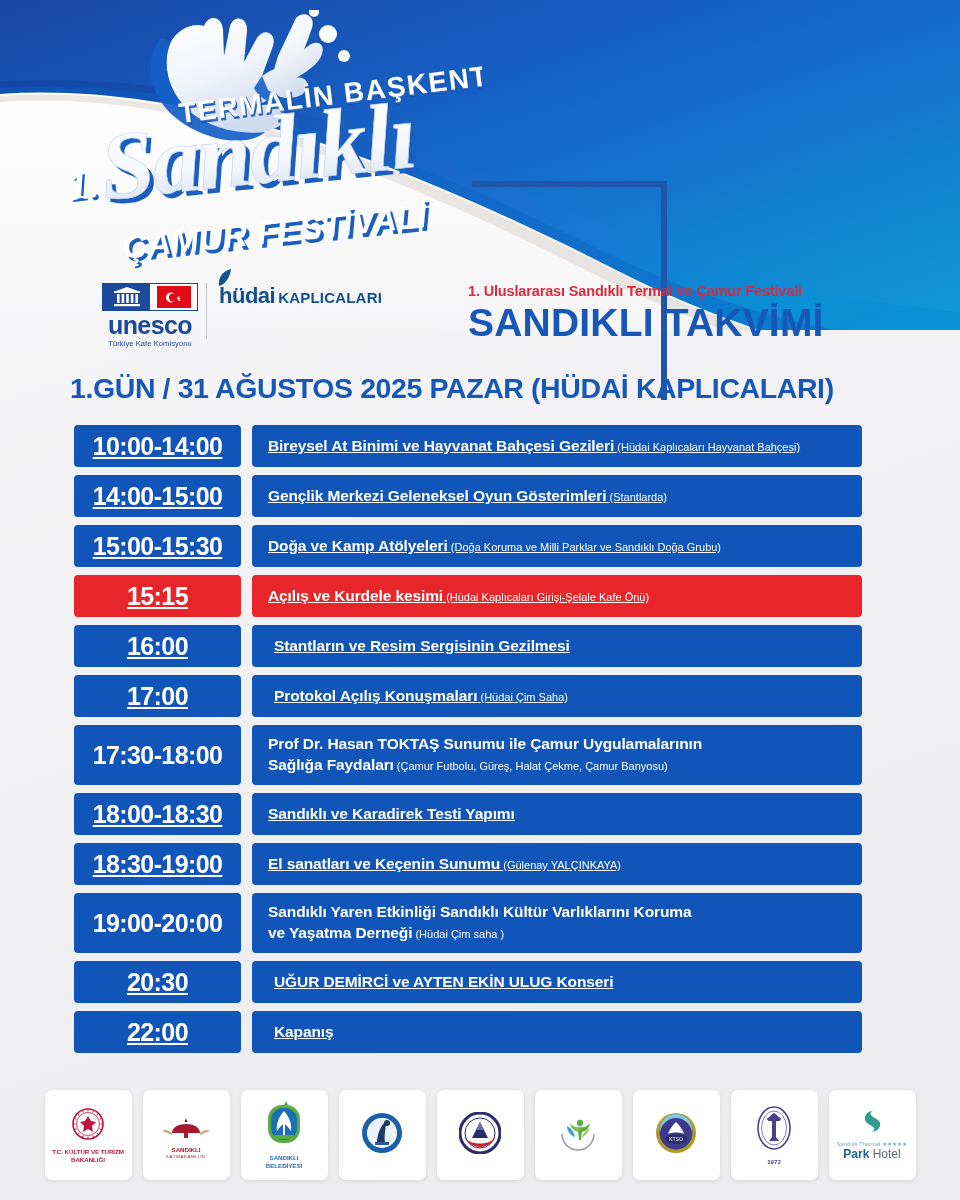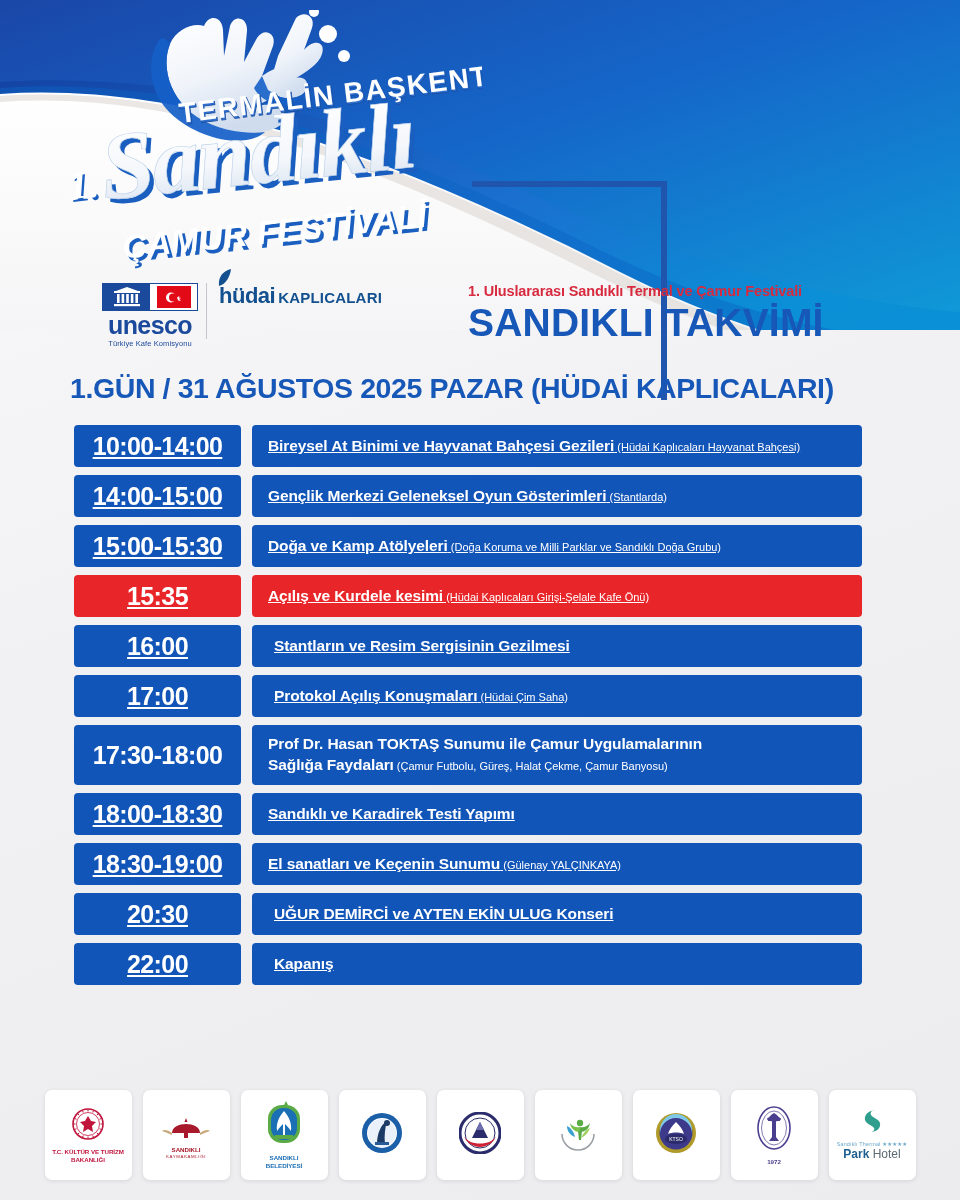--- a/index.html
+++ b/index.html
@@ -432,21 +432,21 @@
       </div>
       <div class="row h1">
         <div class="time-cell">15:00-15:30</div>
         <div class="title-cell">
           <div>
             <div><span class="evt-main">Doğa ve Kamp Atölyeleri</span><span class="evt-note"> (Doğa Koruma ve Milli Parklar ve Sandıklı Doğa Grubu)</span></div>
           </div>
         </div>
       </div>
       <div class="row h1 red">
-        <div class="time-cell">15:35</div>
+        <div class="time-cell">15:15</div>
         <div class="title-cell">
           <div>
             <div><span class="evt-main">Açılış ve Kurdele kesimi</span><span class="evt-note"> (Hüdai Kaplıcaları Girişi-Şelale Kafe Önü)</span></div>
           </div>
         </div>
       </div>
       <div class="row h1 indent">
         <div class="time-cell">16:00</div>
         <div class="title-cell">
           <div>
@@ -477,20 +477,29 @@
           <div>
             <div><span class="evt-main">Sandıklı ve Karadirek Testi Yapımı</span></div>
           </div>
         </div>
       </div>
       <div class="row h1">
         <div class="time-cell">18:30-19:00</div>
         <div class="title-cell">
           <div>
             <div><span class="evt-main">El sanatları ve Keçenin Sunumu</span><span class="evt-note"> (Gülenay YALÇINKAYA)</span></div>
+          </div>
+        </div>
+      </div>
+      <div class="row h2">
+        <div class="time-cell">19:00-20:00</div>
+        <div class="title-cell">
+          <div>
+            <div><span class="evt-main">Sandıklı Yaren Etkinliği Sandıklı Kültür Varlıklarını Koruma</span></div>
+            <div><span class="evt-main">ve Yaşatma Derneği</span><span class="evt-note"> (Hüdai Çim saha )</span></div>
           </div>
         </div>
       </div>
       <div class="row h1 indent">
         <div class="time-cell">20:30</div>
         <div class="title-cell">
           <div>
             <div><span class="evt-main">UĞUR DEMİRCİ ve AYTEN EKİN ULUG Konseri</span></div>
           </div>
         </div>

